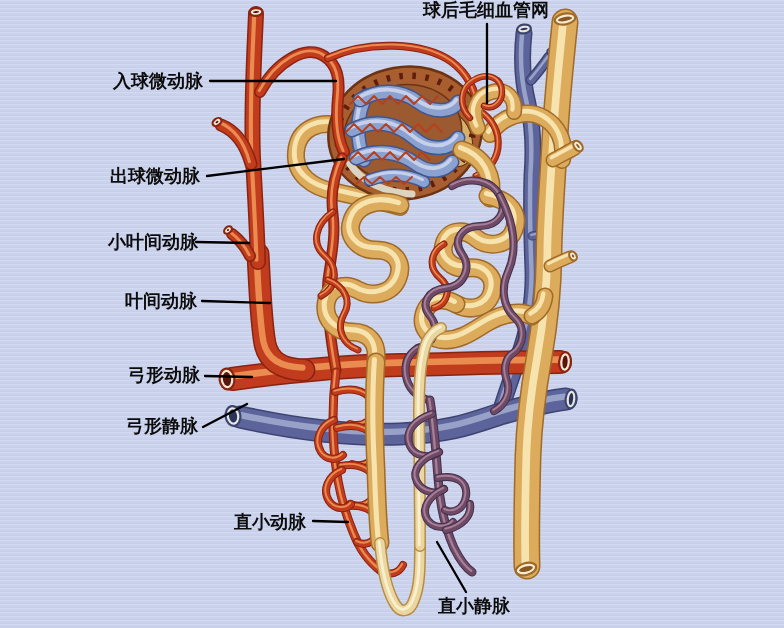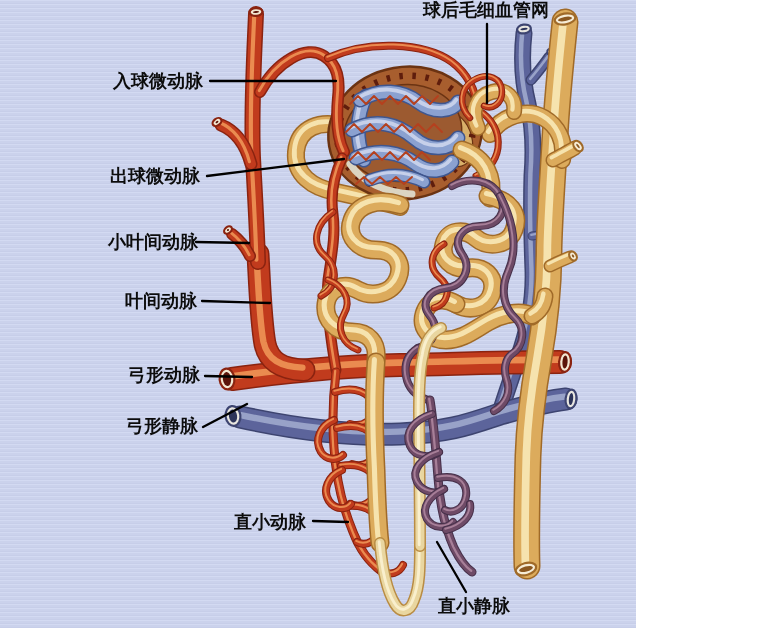--- a/index.html
+++ b/index.html
@@ -1,17 +1,17 @@
 <!DOCTYPE html>
 <html><head>
 <meta charset="utf-8">
 <style>
   html,body{margin:0;padding:0;}
   .stage{
-    width:636px;height:628px;overflow:hidden;position:relative;
+    width:784px;height:628px;overflow:hidden;position:relative;
     background-color:#ccd3ec;
     background-image:repeating-linear-gradient(180deg,
       #d3daf2 0px,#d3daf2 1px,#cbd2ec 1px,#cbd2ec 3px,#c7cee9 3px,#c7cee9 4px);
   }
   svg{position:absolute;left:0;top:0;}
   svg path{fill:none;stroke-linecap:round;stroke-linejoin:round;}
   .leader{stroke:#000;stroke-width:2.3px;}
   .lbl{font-family:"Liberation Sans",sans-serif;font-weight:700;font-size:18px;fill:#0c0c0c;}
   .end{text-anchor:end}.mid{text-anchor:middle}.start{text-anchor:start}
 </style>

